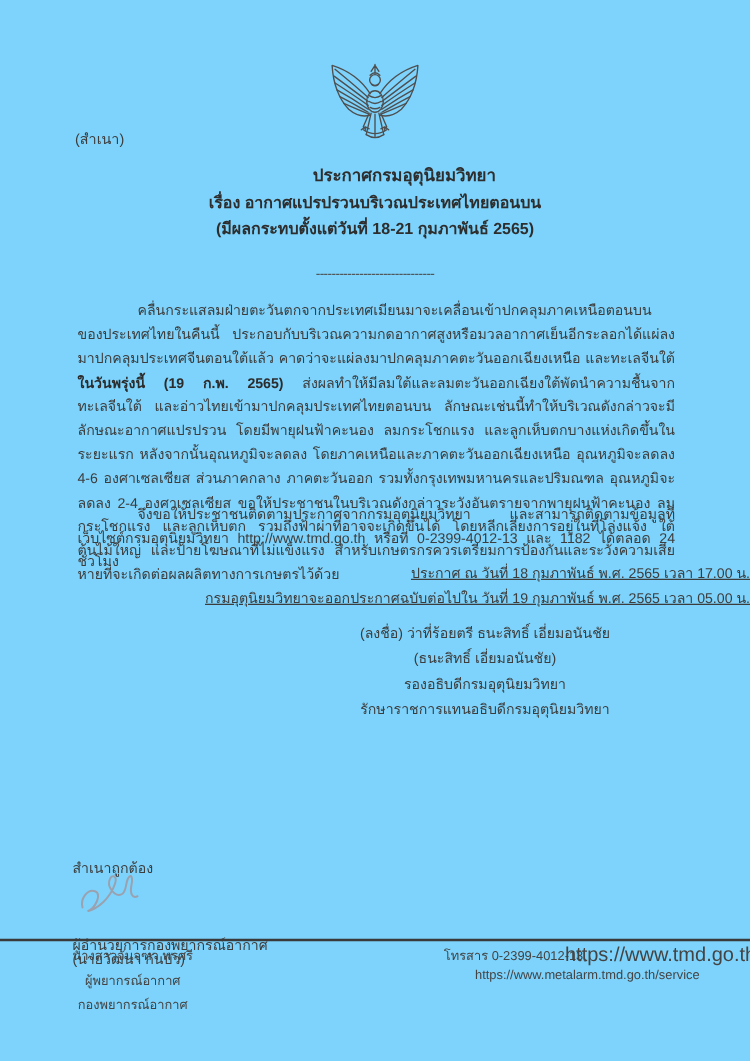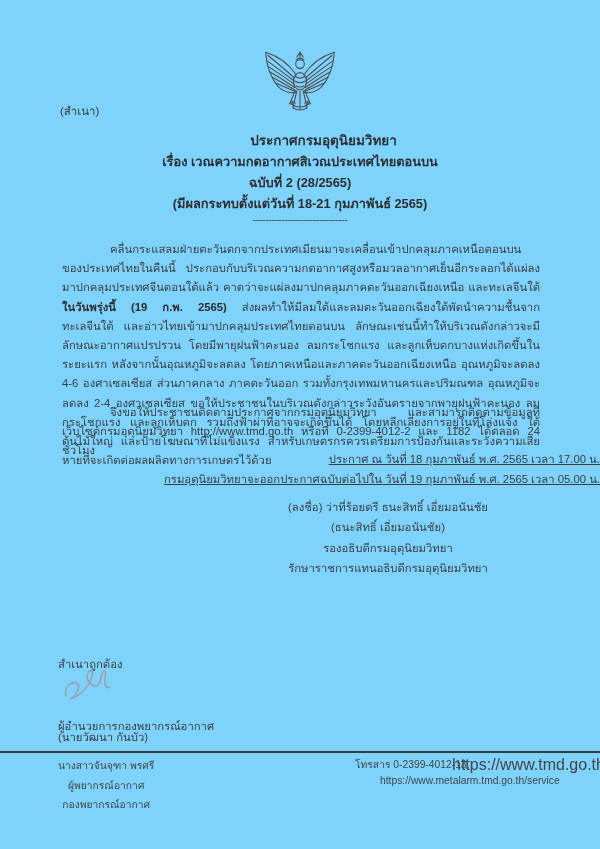--- a/index.html
+++ b/index.html
@@ -72,21 +72,21 @@
     position: absolute;
     left: 238px; top: 497px;
     width: 300px;
     text-align: center;
     font-size: 11.3px;
     line-height: 20.3px;
     color: #3d3d3d;
   }
   .cert-block {
     position: absolute;
-    left: 58px; top: 655px;
+    left: 58px; top: 685px;
     width: 240px;
     font-size: 11.3px;
     color: #3d3d3d;
   }
   .cert-label { position: relative; z-index: 2; }
   .cert-sign-svg {
     position: absolute;
     left: 4px; top: 8px;
     width: 62px; height: 42px;
     z-index: 1;
@@ -150,29 +150,28 @@
       <path d="M44,52 L38,66 M40,66 l-4,3 M40,66 l0,4 M40,66 l4,2"></path>
       <path d="M56,52 L62,66 M60,66 l4,3 M60,66 l0,4 M60,66 l-4,2"></path>
 
       <path d="M46,52 L41,74 M50,53 L50,76 M54,52 L59,74"></path>
       <path d="M41,74 q9,6 18,0 M38,69 q12,8 24,0"></path>
     </g>
   </svg>
 
   <div class="header-block">
     <div class="h-line h-title">ประกาศกรมอุตุนิยมวิทยา</div>
-    <div class="h-line">เรื่อง เวณความกดอากาศสิเวณประเทศไทยตอนบน</div>
-    <div class="h-line">ฉบับที่ 2 (28/2565)</div>
+    <div class="h-line">เรื่อง อากาศแปรปรวนบริเวณประเทศไทยตอนบน</div>
     <div class="h-line">(มีผลกระทบตั้งแต่วันที่ 18-21 กุมภาพันธ์ 2565)</div>
   </div>
   <div class="dash-divider">------------------------------</div>
 
   <div class="body-par par1"><span>คลื่นกระแสลมฝ่ายตะวันตกจากประเทศเมียนมาจะเคลื่อนเข้าปกคลุมภาคเหนือตอนบนของประเทศไทยในคืนนี้ ประกอบกับบริเวณความกดอากาศสูงหรือมวลอากาศเย็นอีกระลอกได้แผ่ลงมาปกคลุมประเทศจีนตอนใต้แล้ว คาดว่าจะแผ่ลงมาปกคลุมภาคตะวันออกเฉียงเหนือ และทะเลจีนใต้</span><b>ในวันพรุ่งนี้ (19 ก.พ. 2565)</b><span> ส่งผลทำให้มีลมใต้และลมตะวันออกเฉียงใต้พัดนำความชื้นจากทะเลจีนใต้ และอ่าวไทยเข้ามาปกคลุมประเทศไทยตอนบน ลักษณะเช่นนี้ทำให้บริเวณดังกล่าวจะมีลักษณะอากาศแปรปรวน โดยมีพายุฝนฟ้าคะนอง ลมกระโชกแรง และลูกเห็บตกบางแห่งเกิดขึ้นในระยะแรก หลังจากนั้นอุณหภูมิจะลดลง โดยภาคเหนือและภาคตะวันออกเฉียงเหนือ อุณหภูมิจะลดลง 4-6 องศาเซลเซียส ส่วนภาคกลาง ภาคตะวันออก รวมทั้งกรุงเทพมหานครและปริมณฑล อุณหภูมิจะลดลง 2-4 องศาเซลเซียส ขอให้ประชาชนในบริเวณดังกล่าวระวังอันตรายจากพายุฝนฟ้าคะนอง ลมกระโชกแรง และลูกเห็บตก รวมถึงฟ้าผ่าที่อาจจะเกิดขึ้นได้ โดยหลีกเลี่ยงการอยู่ในที่โล่งแจ้ง ใต้ต้นไม้ใหญ่ และป้ายโฆษณาที่ไม่แข็งแรง สำหรับเกษตรกรควรเตรียมการป้องกันและระวังความเสียหายที่จะเกิดต่อผลผลิตทางการเกษตรไว้ด้วย</span></div>
 
-  <div class="body-par par2">จึงขอให้ประชาชนติดตามประกาศจากกรมอุตุนิยมวิทยา และสามารถติดตามข้อมูลที่เว็บไซต์กรมอุตุนิยมวิทยา http://www.tmd.go.th หรือที่ 0-2399-4012-2 และ 1182 ได้ตลอด 24 ชั่วโมง</div>
+  <div class="body-par par2">จึงขอให้ประชาชนติดตามประกาศจากกรมอุตุนิยมวิทยา และสามารถติดตามข้อมูลที่เว็บไซต์กรมอุตุนิยมวิทยา http://www.tmd.go.th หรือที่ 0-2399-4012-13 และ 1182 ได้ตลอด 24 ชั่วโมง</div>
 
   <div class="issuance">
     <div>ประกาศ ณ วันที่ 18 กุมภาพันธ์ พ.ศ. 2565 เวลา 17.00 น.</div>
     <div>กรมอุตุนิยมวิทยาจะออกประกาศฉบับต่อไปใน วันที่ 19 กุมภาพันธ์ พ.ศ. 2565 เวลา 05.00 น.</div>
   </div>
 
   <div class="sign-block">
     <div>(ลงชื่อ) ว่าที่ร้อยตรี ธนะสิทธิ์ เอี่ยมอนันชัย</div>
     <div>(ธนะสิทธิ์ เอี่ยมอนันชัย)</div>
     <div>รองอธิบดีกรมอุตุนิยมวิทยา</div>

